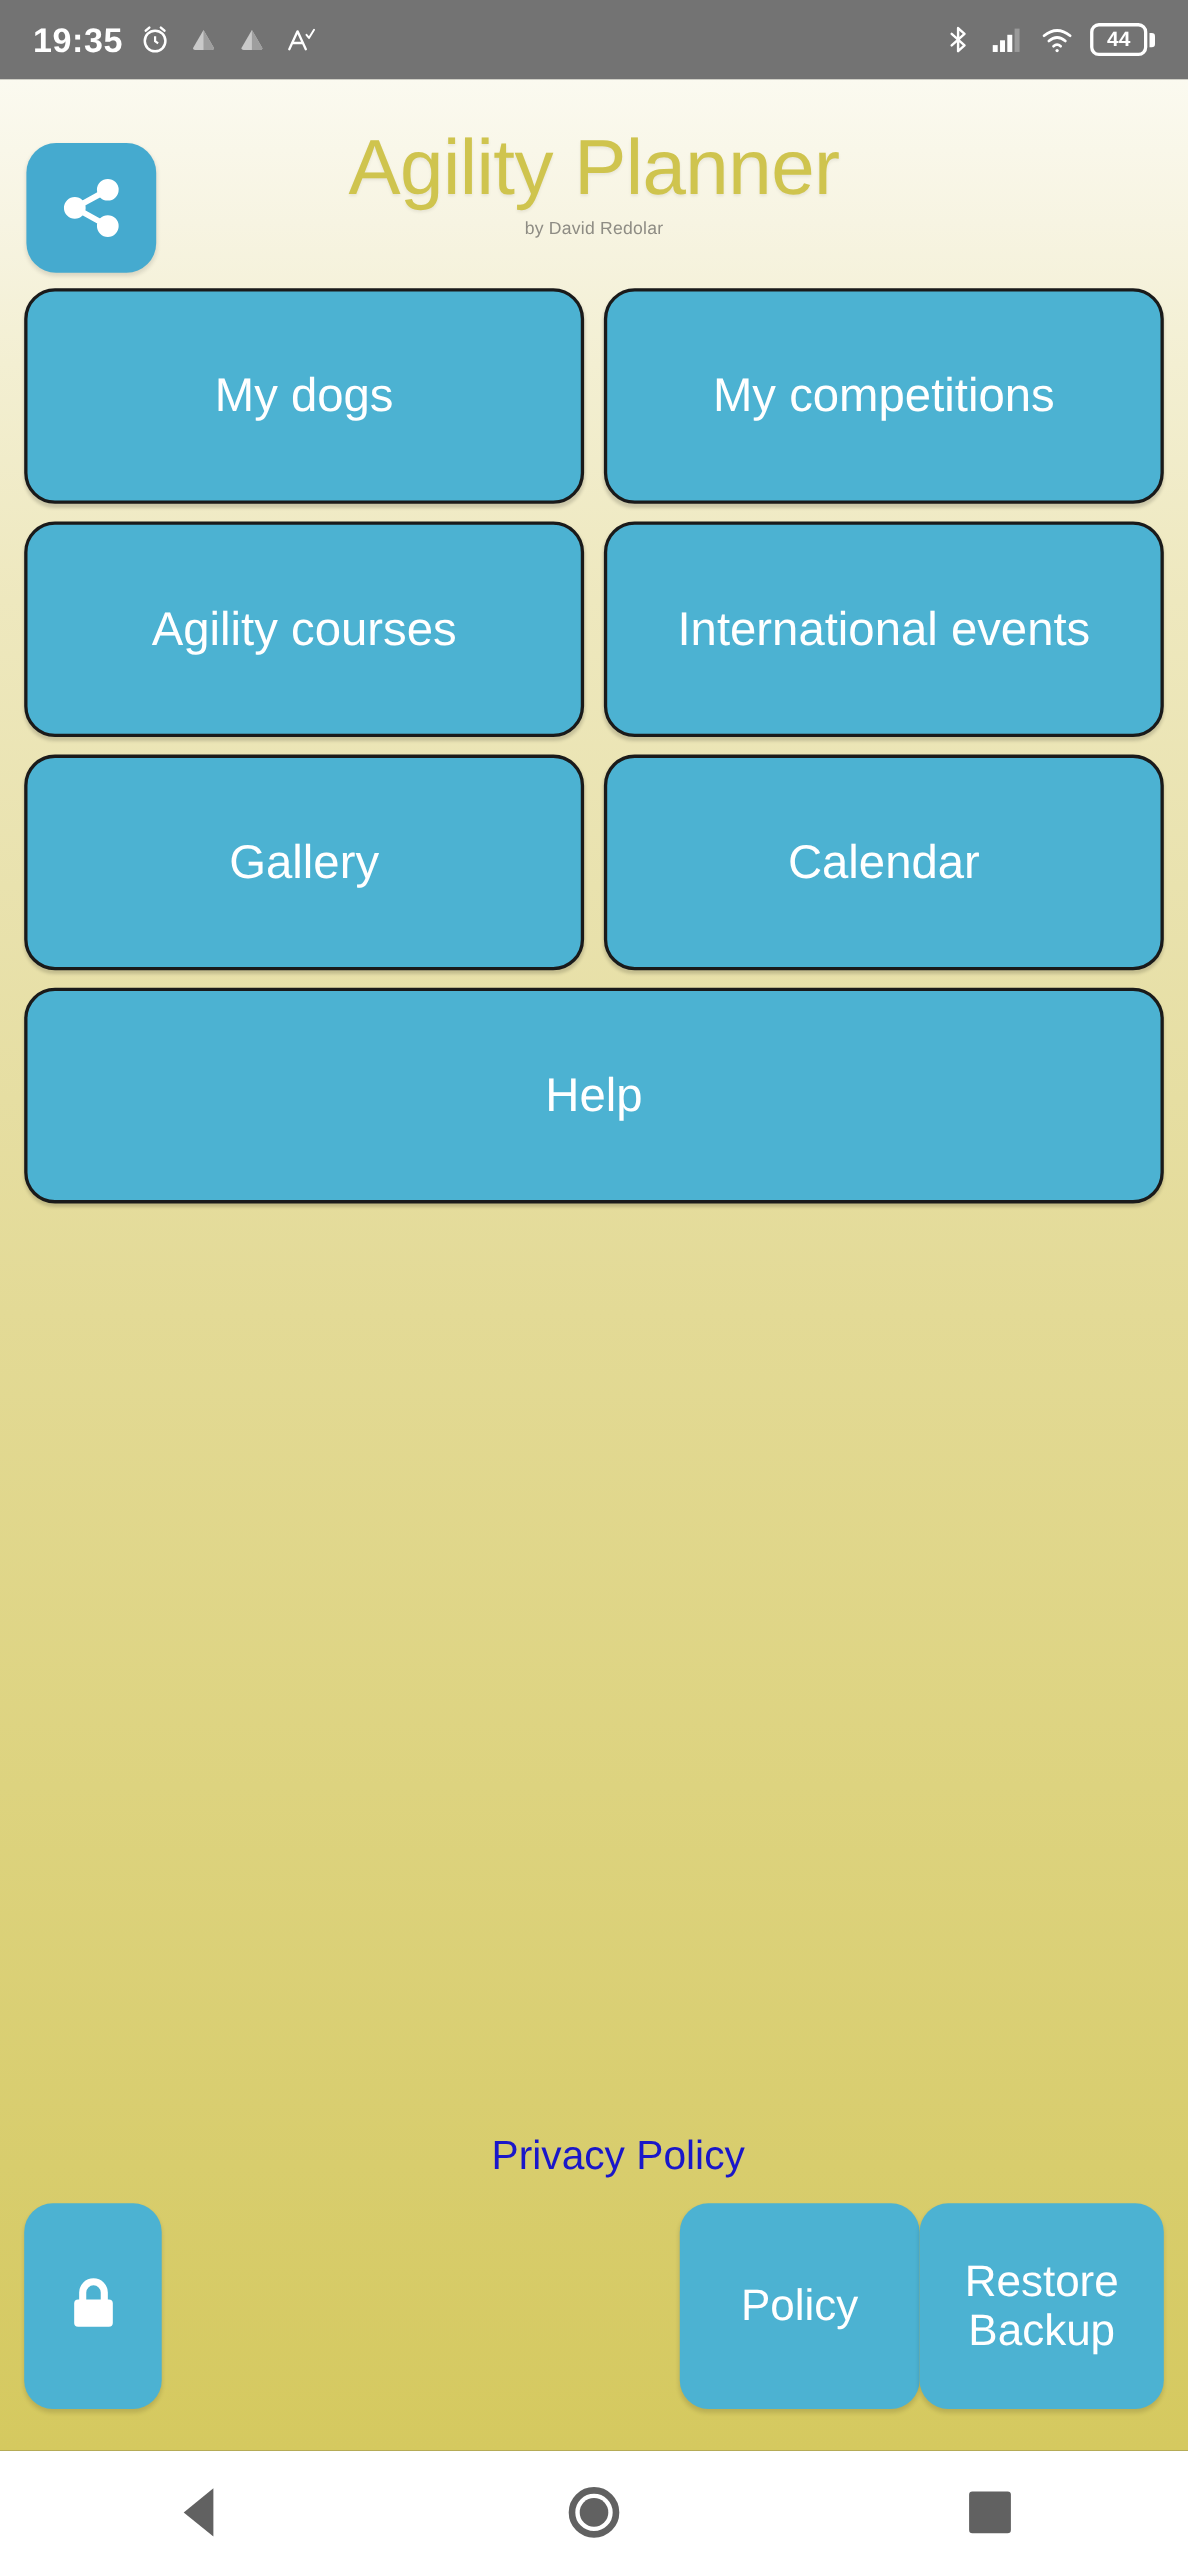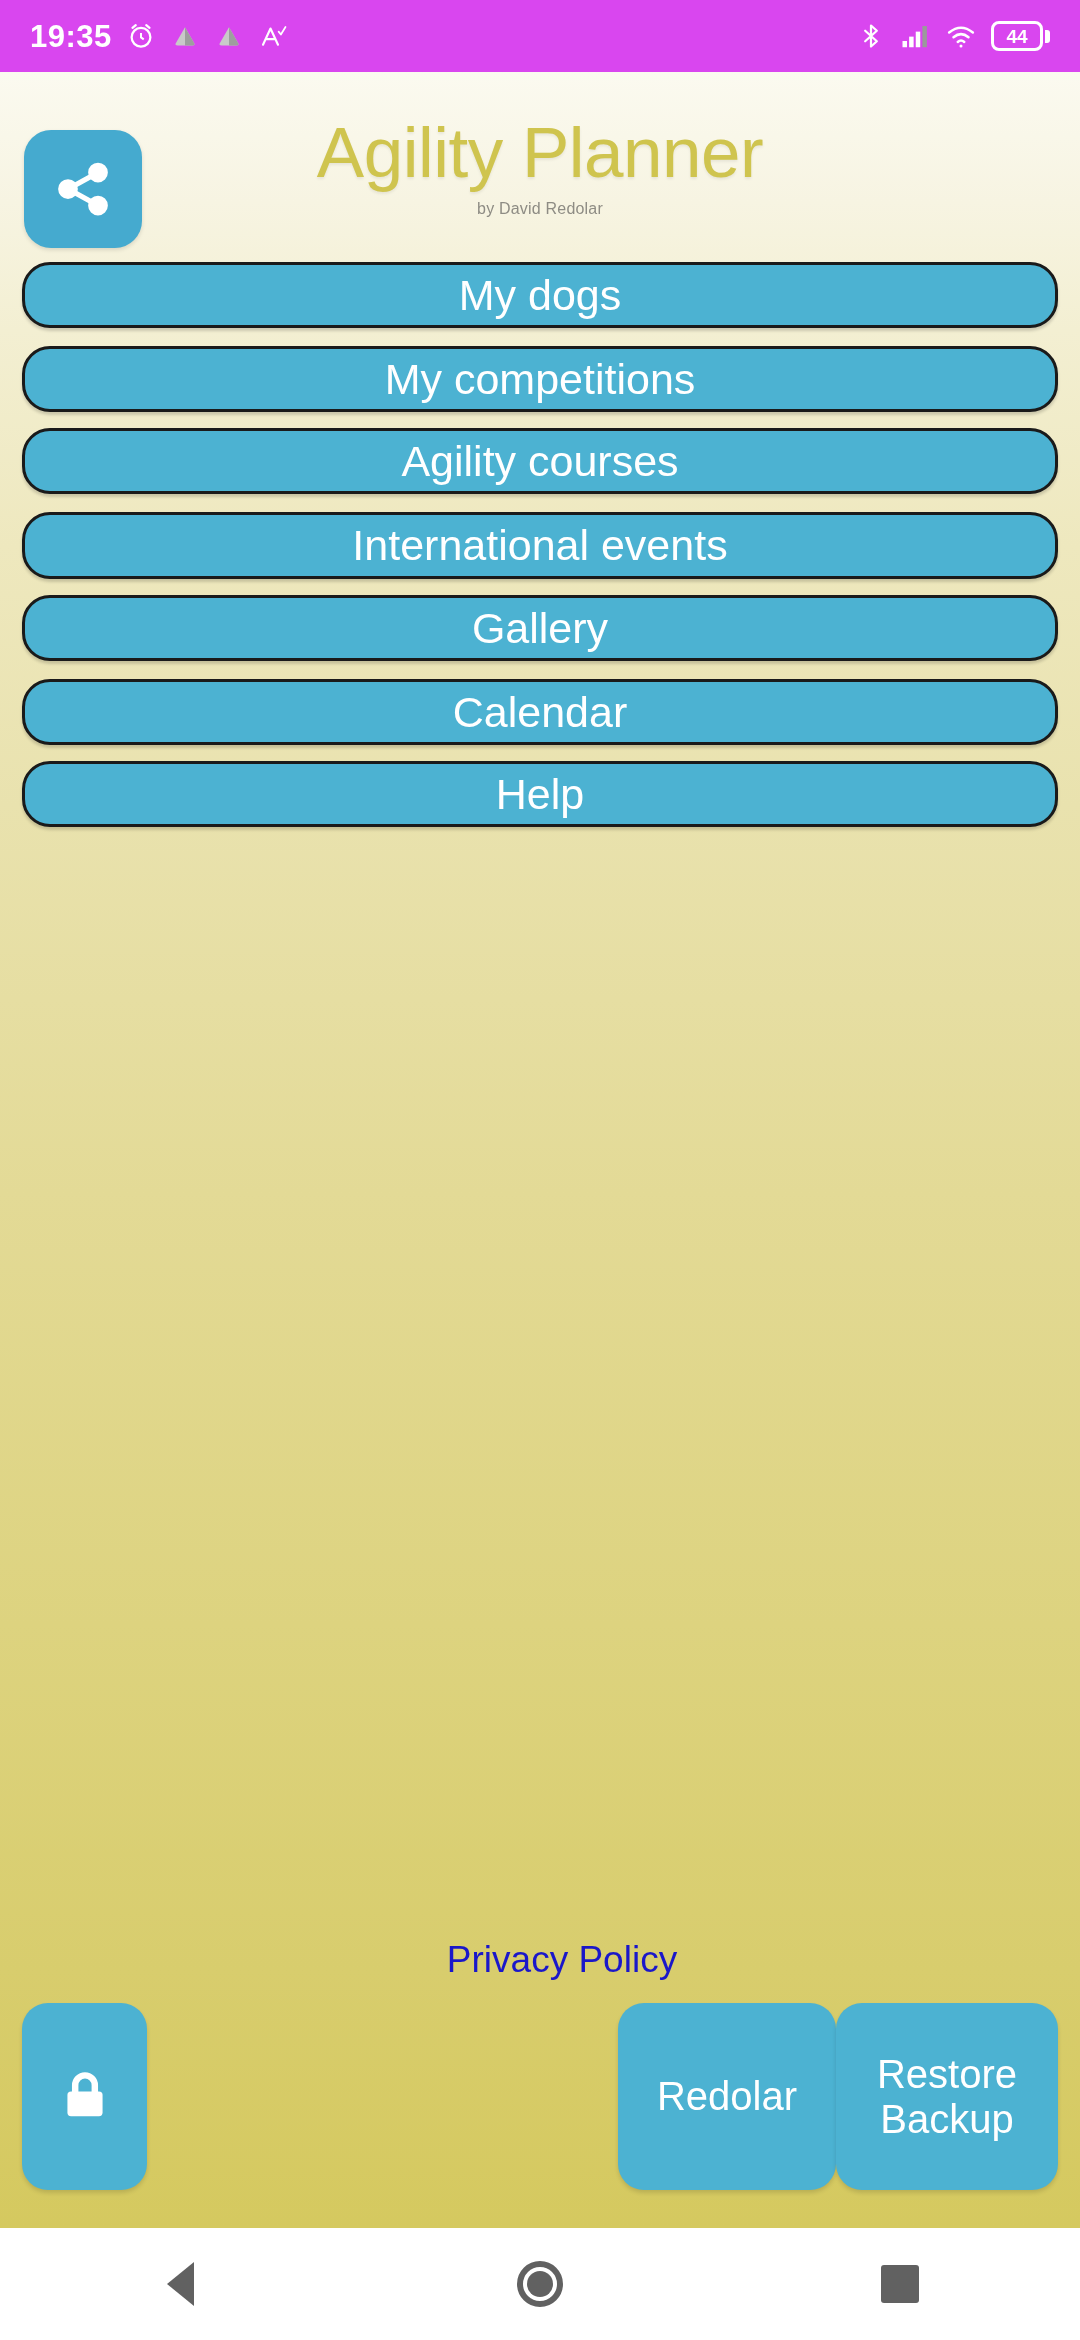--- a/index.html
+++ b/index.html
@@ -12,21 +12,21 @@
   .phone {
     position: relative;
     width: 1080px; height: 2340px;
     display: flex; flex-direction: column;
     background: #000;
   }
 
   
   .statusbar {
     height: 72px; flex: 0 0 72px;
-    background: #d946ef; color: #fff;
+    background: #737373; color: #fff;
     display: flex; align-items: center;
     padding: 0 30px;
     position: relative;
   }
   .sb-left { display: flex; align-items: center; gap: 14px; }
   .sb-right { display: flex; align-items: center; gap: 14px; margin-left: auto; }
   .sb-time {
     font-size: 31px; font-weight: bold; letter-spacing: .5px;
     color: #fff; line-height: 1;
   }
@@ -96,21 +96,21 @@
     letter-spacing: .2px;
   }
 
   
   .grid {
     padding: 0 22px;
     display: flex; flex-direction: column;
     gap: 16px;
     flex: 0 0 auto;
   }
-  .grid-row { display: flex; gap: 18px; flex-direction: column; }
+  .grid-row { display: flex; gap: 18px; }
   .tile {
     flex: 1 1 0;
     height: 196px;
     background: #4cb2d2;
     border: 3px solid #1a1a1a;
     border-radius: 28px;
     color: #ffffff;
     font-size: 43px;
     display: flex; align-items: center; justify-content: center;
     text-align: center;
@@ -316,21 +316,21 @@
     <div class="footer-row">
       <div class="lock-btn">
         <span>
           <svg width="62" height="62" viewBox="0 0 24 24">
             <rect x="5.2" y="10.6" width="13.6" height="9.6" rx="1.4" fill="#ffffff"></rect>
             <path d="M8.2 11 V8.2 a3.8 3.8 0 0 1 7.6 0 V11" fill="none" stroke="#ffffff" stroke-width="2.5"></path>
           </svg>
         </span>
       </div>
       <div class="footer-gap"></div>
-      <div class="footer-btn">Redolar</div>
+      <div class="footer-btn">Policy</div>
       <div class="footer-btn restore">Restore Backup</div>
     </div>
   </div>
 
   <div class="navbar">
     <div class="nav-item">
       <span class="nav-back"></span>
     </div>
     <div class="nav-item">
       <span class="nav-home"></span>

